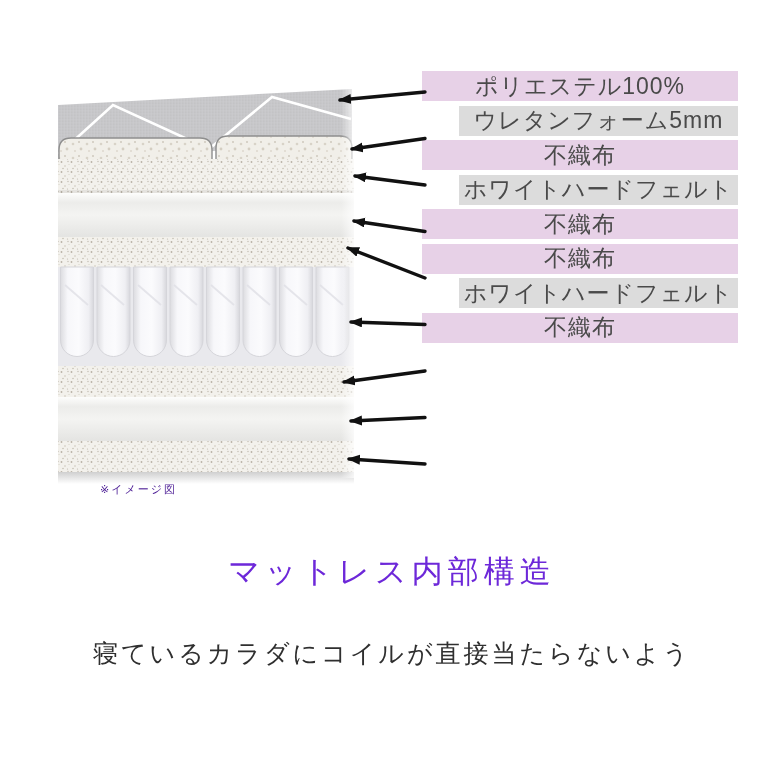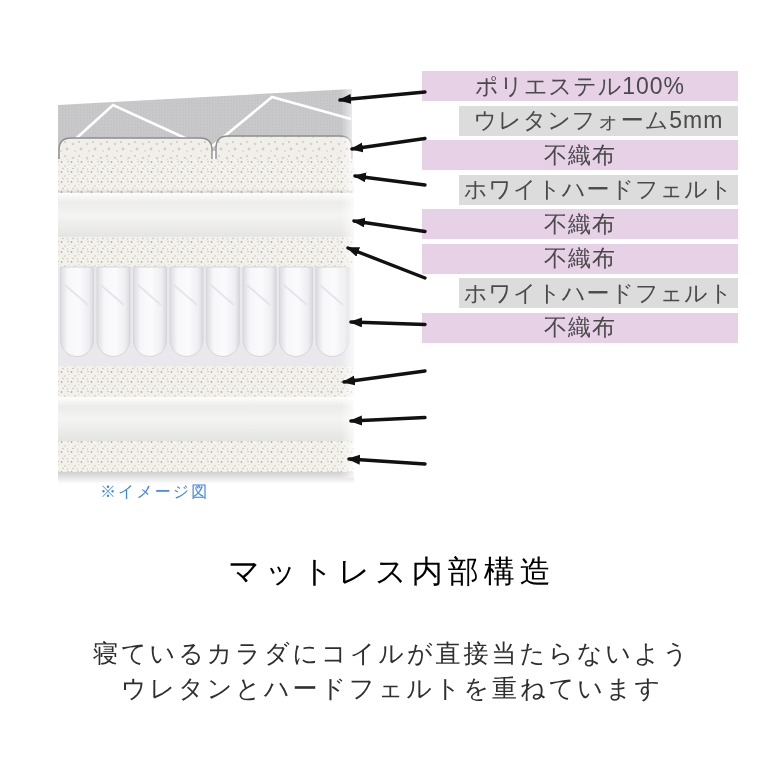--- a/index.html
+++ b/index.html
@@ -13,26 +13,26 @@
 
   
   .label-col{position:absolute;left:422px;top:71px;width:316px;
              display:flex;flex-direction:column;gap:4.5px;z-index:4;}
   .label-row{height:30px;display:flex;align-items:center;justify-content:center;
              font-size:23px;letter-spacing:1px;color:#4a4a4a;white-space:nowrap;}
   .row-lav{background:#e7d1e7;}
   .row-gry{background:#dcdcdc;margin-left:37px;}
 
   
-  .img-note{position:absolute;left:100px;top:482px;font-size:16px;
-            letter-spacing:2px;color:#3b82f6;font-family:Liberation Serif, serif;}
+  .img-note{position:absolute;left:100px;top:482px;font-size:11px;
+            letter-spacing:2px;color:#4c1d95;}
 
   
   .sec-title{position:absolute;left:0;top:551px;width:784px;text-align:center;
-             font-size:31px;letter-spacing:5px;color:#000000;font-weight:400;}
+             font-size:31px;letter-spacing:5px;color:#6d28d9;font-weight:400;}
   .sec-desc{position:absolute;left:0;top:636px;width:784px;text-align:center;
             font-size:25px;line-height:35px;letter-spacing:3px;color:#2f2f2f;}
   .sec-desc div{white-space:nowrap;}
 </style>
 </head>
 <body>
 
 <div class="canvas">
 
   <svg class="mattress-svg" viewBox="40 80 340 425" xmlns="http://www.w3.org/2000/svg">
@@ -161,16 +161,15 @@
     <div class="label-row row-gry">ホワイトハードフェルト</div>
     <div class="label-row row-lav">不織布</div>
   </div>
 
   <div class="img-note">※イメージ図</div>
 
   <div class="sec-title">マットレス内部構造</div>
 
   <div class="sec-desc">
     <div>寝ているカラダにコイルが直接当たらないよう</div>
-    <div>ウレタンとハードフェルトを重ねています</div>
   </div>
 
 </div>
 
 </body></html>

